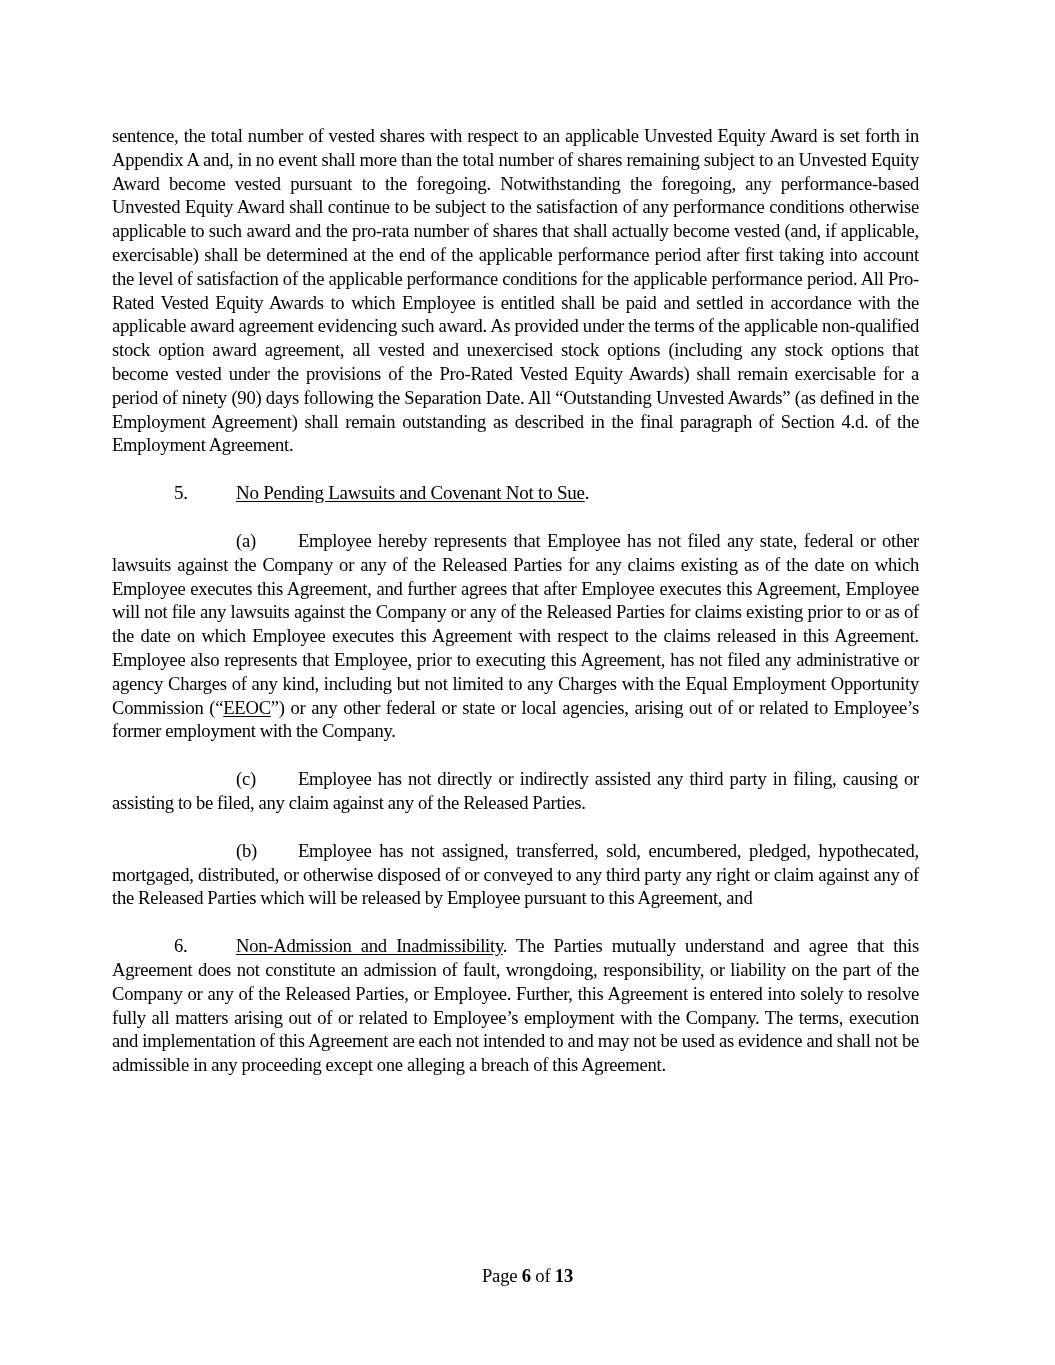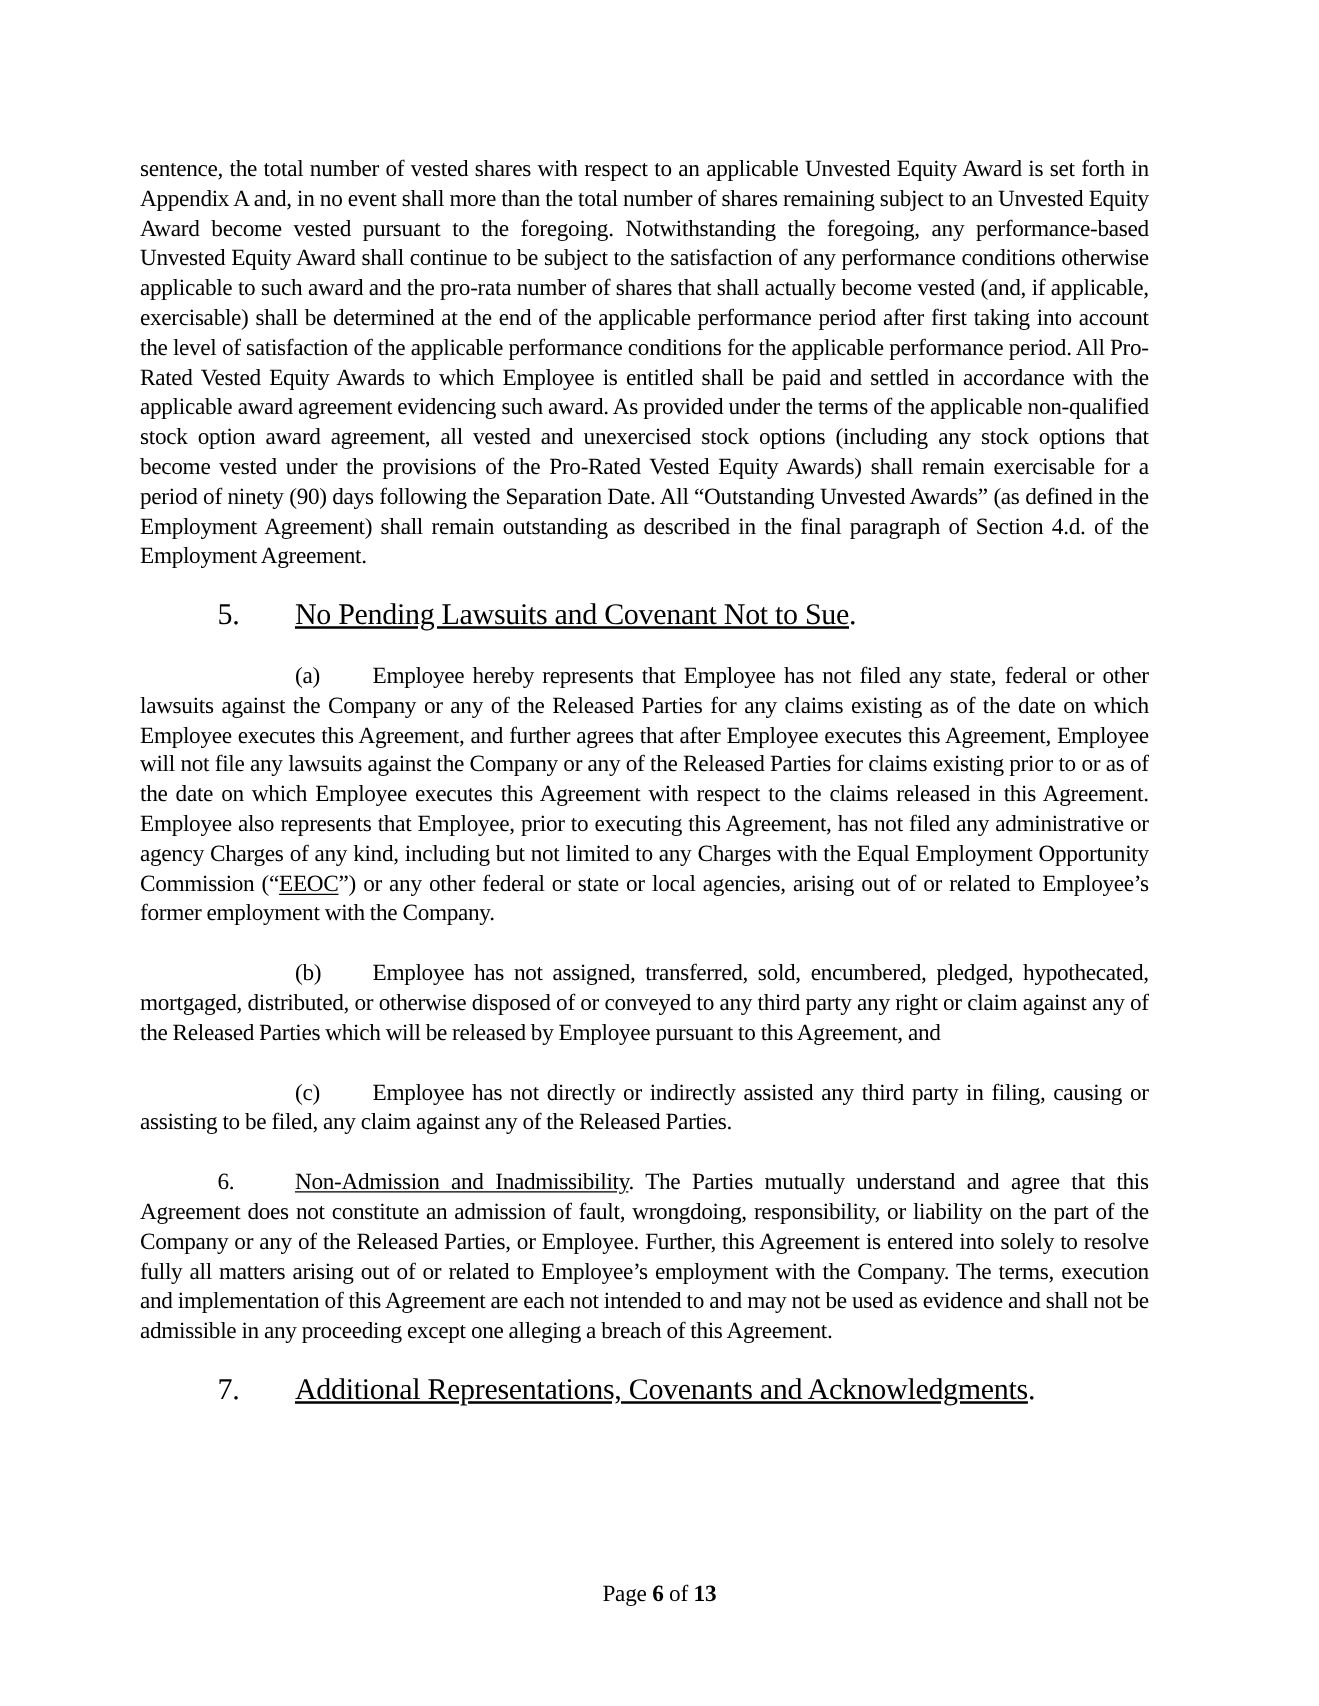--- a/index.html
+++ b/index.html
@@ -23,21 +23,21 @@
     }
     .para {
       font-size: 18.6px;
       line-height: 23.8px;
       text-align: justify;
       margin: 0 0 24px 0;
       letter-spacing: -0.25px;
       word-spacing: -0.3px;
     }
     .heading-line {
-      font-size: 24px;
+      font-size: 19px;
       line-height: 23.8px;
       margin: 0 0 24px 0;
       letter-spacing: -0.25px;
     }
     .num {
       display: inline-block;
       width: 124px;
       padding-left: 62px;
       box-sizing: border-box;
     }
@@ -68,25 +68,22 @@
 <div class="page">
 
   <p class="para">sentence, the total number of vested shares with respect to an applicable Unvested Equity Award is set forth in Appendix A and, in no event shall more than the total number of shares remaining subject to an Unvested Equity Award become vested pursuant to the foregoing. Notwithstanding the foregoing, any performance-based Unvested Equity Award shall continue to be subject to the satisfaction of any performance conditions otherwise applicable to such award and the pro-rata number of shares that shall actually become vested (and, if applicable, exercisable) shall be determined at the end of the applicable performance period after first taking into account the level of satisfaction of the applicable performance conditions for the applicable performance period.  All Pro-Rated Vested Equity Awards to which Employee is entitled shall be paid and settled in accordance with the applicable award agreement evidencing such award.  As provided under the terms of the applicable non-qualified stock option award agreement, all vested and unexercised stock options (including any stock options that become vested under the provisions of the Pro-Rated Vested Equity Awards) shall remain exercisable for a period of ninety (90) days following the Separation Date. All “Outstanding Unvested Awards” (as defined in the Employment Agreement) shall remain outstanding as described in the final paragraph of Section 4.d. of the Employment Agreement.</p>
 
   <div class="heading-line">
     <span class="num">5.</span><span class="u">No Pending Lawsuits and Covenant Not to Sue</span><span>.</span>
   </div>
 
   <p class="para"><span class="sub-indent"></span><span class="sub-label">(a)</span><span>Employee hereby represents that Employee has not filed any state, federal or other lawsuits against the Company or any of the Released Parties for any claims existing as of the date on which Employee executes this Agreement, and further agrees that after Employee executes this Agreement, Employee will not file any lawsuits against the Company or any of the Released Parties for claims existing prior to or as of the date on which Employee executes this Agreement with respect to the claims released in this Agreement.  Employee also represents that Employee, prior to executing this Agreement, has not filed any administrative or agency Charges of any kind, including but not limited to any Charges with the Equal Employment Opportunity Commission (“</span><span class="u">EEOC</span><span>”) or any other federal or state or local agencies, arising out of or related to Employee’s former employment with the Company.</span></p>
 
+  <p class="para"><span class="sub-indent"></span><span class="sub-label">(c)</span><span>Employee has not directly or indirectly assisted any third party in filing, causing or assisting to be filed, any claim against any of the Released Parties.</span></p>
+
   <p class="para"><span class="sub-indent"></span><span class="sub-label">(b)</span><span>Employee has not assigned, transferred, sold, encumbered, pledged, hypothecated, mortgaged, distributed, or otherwise disposed of or conveyed to any third party any right or claim against any of the Released Parties which will be released by Employee pursuant to this Agreement, and</span></p>
-
-  <p class="para"><span class="sub-indent"></span><span class="sub-label">(c)</span><span>Employee has not directly or indirectly assisted any third party in filing, causing or assisting to be filed, any claim against any of the Released Parties.</span></p>
 
   <p class="para"><span class="num">6.</span><span class="u">Non-Admission and Inadmissibility</span><span>.</span><span> The Parties mutually understand and agree that this Agreement does not constitute an admission of fault, wrongdoing, responsibility, or liability on the part of the Company or any of the Released Parties, or Employee. Further, this Agreement is entered into solely to resolve fully all matters arising out of or related to Employee’s employment with the Company. The terms, execution and implementation of this Agreement are each not intended to and may not be used as evidence and shall not be admissible in any proceeding except one alleging a breach of this Agreement.</span></p>
 
-  <div class="heading-line">
-    <span class="num">7.</span><span class="u">Additional Representations, Covenants and Acknowledgments</span><span>.</span>
-  </div>
 
 </div>
 
 <div class="footer"><span>Page </span><b>6</b><span> of </span><b>13</b></div>
 
 </body></html>

